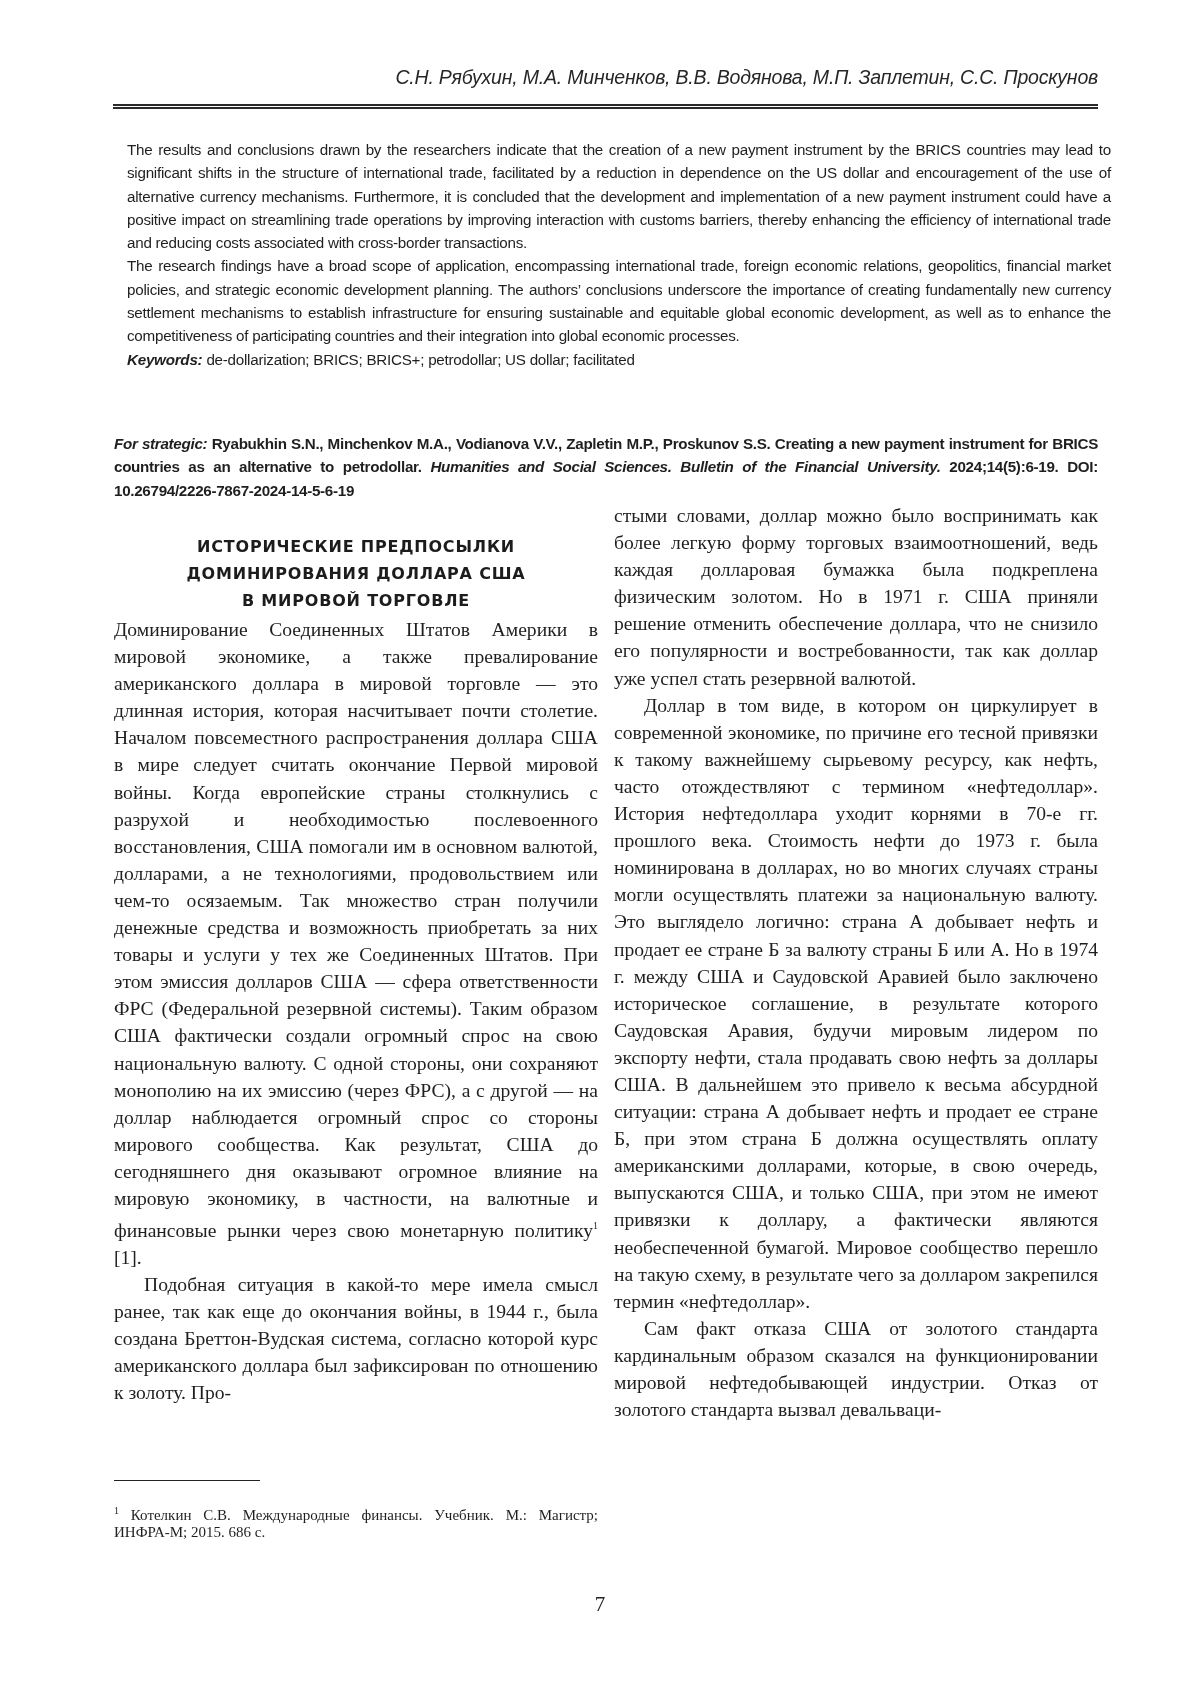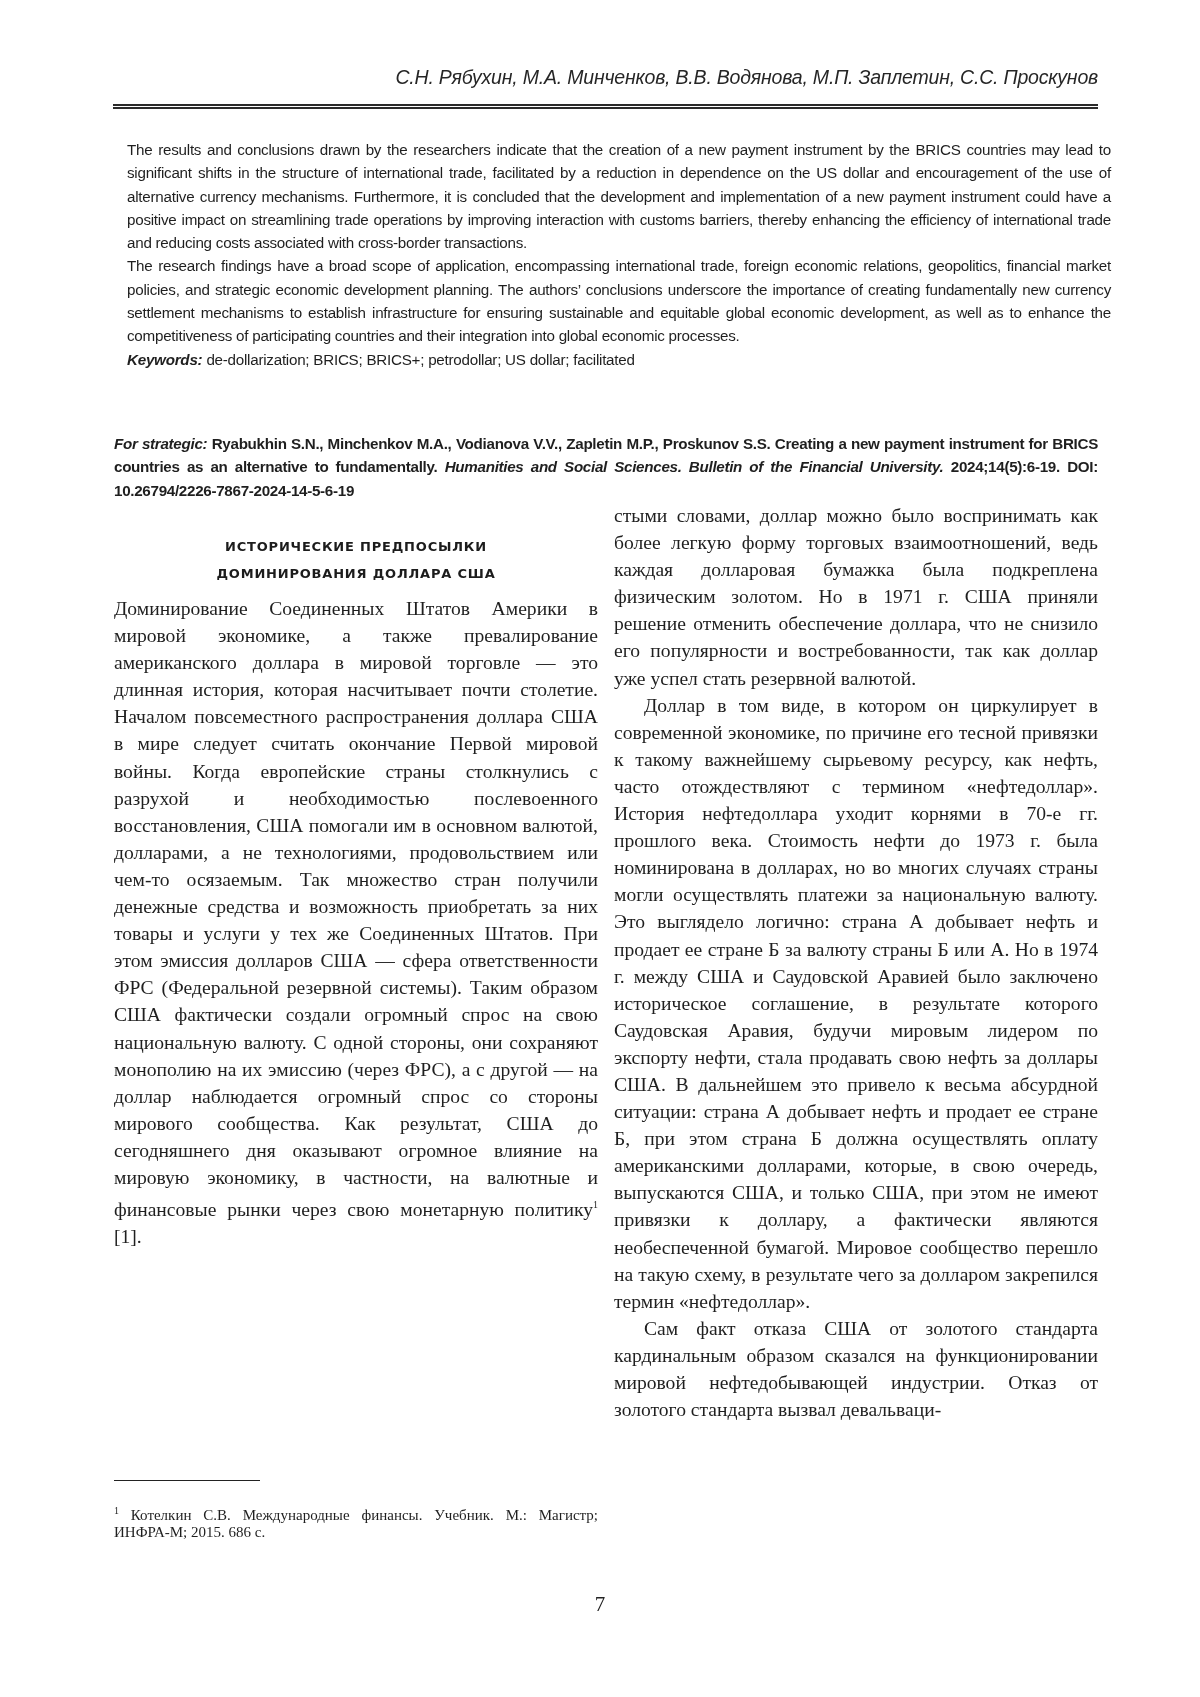--- a/index.html
+++ b/index.html
@@ -25,22 +25,22 @@
   }
   .citation .it { font-style: italic; }
   .col { position: absolute; top: 533px; width: 484px;
     font-family: "Liberation Serif", serif; font-size: 19.6px; line-height: 27.1px;
     color: #1f1f1f; text-align: justify; }
   .col p { margin: 0; }
   .col .indent { text-indent: 30px; }
   .col-left { left: 114px; }
   .col-right { left: 614px; top: 502px; }
   .section-title {
-    font-family: "DejaVu Sans", sans-serif; font-weight: bold; font-size: 13px;
-    line-height: 27px; text-align: center; letter-spacing: 0.8px; margin: 0 0 8px 0; color: #1c1c1c;
+    font-family: "DejaVu Sans", sans-serif; font-weight: bold; font-size: 16px;
+    line-height: 27px; text-align: center; letter-spacing: 0.8px; margin: 0 0 2px 0; color: #1c1c1c;
   }
   .fn-rule { position: absolute; left: 114px; top: 1480px; width: 146px; height: 0; border-top: 1.5px solid #222; }
   .footnote { position: absolute; left: 114px; top: 1502px; width: 484px;
     font-family: "Liberation Serif", serif; font-size: 15px; line-height: 17px; text-align: justify; color: #1f1f1f; }
   .footnote sup, .col sup { font-size: 10px; }
   .page-number { position: absolute; left: 0; width: 1200px; top: 1592px; text-align: center;
     font-family: "Liberation Serif", serif; font-size: 21px; color: #222; }
 </style>
 </head>
 <body>
@@ -48,29 +48,31 @@
 <div class="running-head">С.Н. Рябухин, М.А. Минченков, В.В. Водянова, М.П. Заплетин, С.С. Проскунов</div>
 <div class="head-rule"></div>
 
 <div class="abstract">
   <p>The results and conclusions drawn by the researchers indicate that the creation of a new payment instrument by the BRICS countries may lead to significant shifts in the structure of international trade, facilitated by a reduction in dependence on the US dollar and encouragement of the use of alternative currency mechanisms. Furthermore, it is concluded that the development and implementation of a new payment instrument could have a positive impact on streamlining trade operations by improving interaction with customs barriers, thereby enhancing the efficiency of international trade and reducing costs associated with cross-border transactions.</p>
   <p>The research findings have a broad scope of application, encompassing international trade, foreign economic relations, geopolitics, financial market policies, and strategic economic development planning. The authors’ conclusions underscore the importance of creating fundamentally new currency settlement mechanisms to establish infrastructure for ensuring sustainable and equitable global economic development, as well as to enhance the competitiveness of participating countries and their integration into global economic processes.</p>
   <p><span class="kw-label">Keywords:</span><span> de-dollarization; BRICS; BRICS+; petrodollar; US dollar; facilitated</span></p>
 </div>
 
 <div class="citation">
-  <span class="it">For strategic:</span><span> Ryabukhin S.N., Minchenkov M.A., Vodianova V.V., Zapletin M.P., Proskunov S.S. Creating a new payment instrument for BRICS countries as an alternative to fundamentally. </span><span class="it">Humanities and Social Sciences. Bulletin of the Financial University.</span><span> 2024;14(5):6-19. DOI: 10.26794/2226-7867-2024-14-5-6-19</span>
+  <span class="it">For strategic:</span><span> Ryabukhin S.N., Minchenkov M.A., Vodianova V.V., Zapletin M.P., Proskunov S.S. Creating a new payment instrument for BRICS countries as an alternative to petrodollar. </span><span class="it">Humanities and Social Sciences. Bulletin of the Financial University.</span><span> 2024;14(5):6-19. DOI: 10.26794/2226-7867-2024-14-5-6-19</span>
 </div>
 
 <div class="col col-left">
   <div class="section-title">
     <div>ИСТОРИЧЕСКИЕ ПРЕДПОСЫЛКИ</div>
     <div>ДОМИНИРОВАНИЯ ДОЛЛАРА США</div>
+    <div>В МИРОВОЙ ТОРГОВЛЕ</div>
   </div>
   <p><span>Доминирование Соединенных Штатов Америки в мировой экономике, а также превалирование американского доллара в мировой торговле — это длинная история, которая насчитывает почти столетие. Началом повсеместного распространения доллара США в мире следует считать окончание Первой мировой войны. Когда европейские страны столкнулись с разрухой и необходимостью послевоенного восстановления, США помогали им в основном валютой, долларами, а не технологиями, продовольствием или чем-то осязаемым. Так множество стран получили денежные средства и возможность приобретать за них товары и услуги у тех же Соединенных Штатов. При этом эмиссия долларов США — сфера ответственности ФРС (Федеральной резервной системы). Таким образом США фактически создали огромный спрос на свою национальную валюту. С одной стороны, они сохраняют монополию на их эмиссию (через ФРС), а с другой — на доллар наблюдается огромный спрос со стороны мирового сообщества. Как результат, США до сегодняшнего дня оказывают огромное влияние на мировую экономику, в частности, на валютные и финансовые рынки через свою монетарную политику</span><sup>1</sup><span> [1].</span></p>
+  <p class="indent">Подобная ситуация в какой-то мере имела смысл ранее, так как еще до окончания войны, в 1944 г., была создана Бреттон-Вудская система, согласно которой курс американского доллара был зафиксирован по отношению к золоту. Про-</p>
 </div>
 
 <div class="col col-right">
   <p>стыми словами, доллар можно было воспринимать как более легкую форму торговых взаимоотношений, ведь каждая долларовая бумажка была подкреплена физическим золотом. Но в 1971 г. США приняли решение отменить обеспечение доллара, что не снизило его популярности и востребованности, так как доллар уже успел стать резервной валютой.</p>
   <p class="indent">Доллар в том виде, в котором он циркулирует в современной экономике, по причине его тесной привязки к такому важнейшему сырьевому ресурсу, как нефть, часто отождествляют с термином «нефтедоллар». История нефтедоллара уходит корнями в 70-е гг. прошлого века. Стоимость нефти до 1973 г. была номинирована в долларах, но во многих случаях страны могли осуществлять платежи за национальную валюту. Это выглядело логично: страна А добывает нефть и продает ее стране Б за валюту страны Б или А. Но в 1974 г. между США и Саудовской Аравией было заключено историческое соглашение, в результате которого Саудовская Аравия, будучи мировым лидером по экспорту нефти, стала продавать свою нефть за доллары США. В дальнейшем это привело к весьма абсурдной ситуации: страна А добывает нефть и продает ее стране Б, при этом страна Б должна осуществлять оплату американскими долларами, которые, в свою очередь, выпускаются США, и только США, при этом не имеют привязки к доллару, а фактически являются необеспеченной бумагой. Мировое сообщество перешло на такую схему, в результате чего за долларом закрепился термин «нефтедоллар».</p>
   <p class="indent">Сам факт отказа США от золотого стандарта кардинальным образом сказался на функционировании мировой нефтедобывающей индустрии. Отказ от золотого стандарта вызвал девальваци-</p>
 </div>
 
 <div class="fn-rule"></div>
 <div class="footnote"><sup>1</sup><span> Котелкин С.В. Международные финансы. Учебник. М.: Магистр; ИНФРА-М; 2015. 686 с.</span></div>

